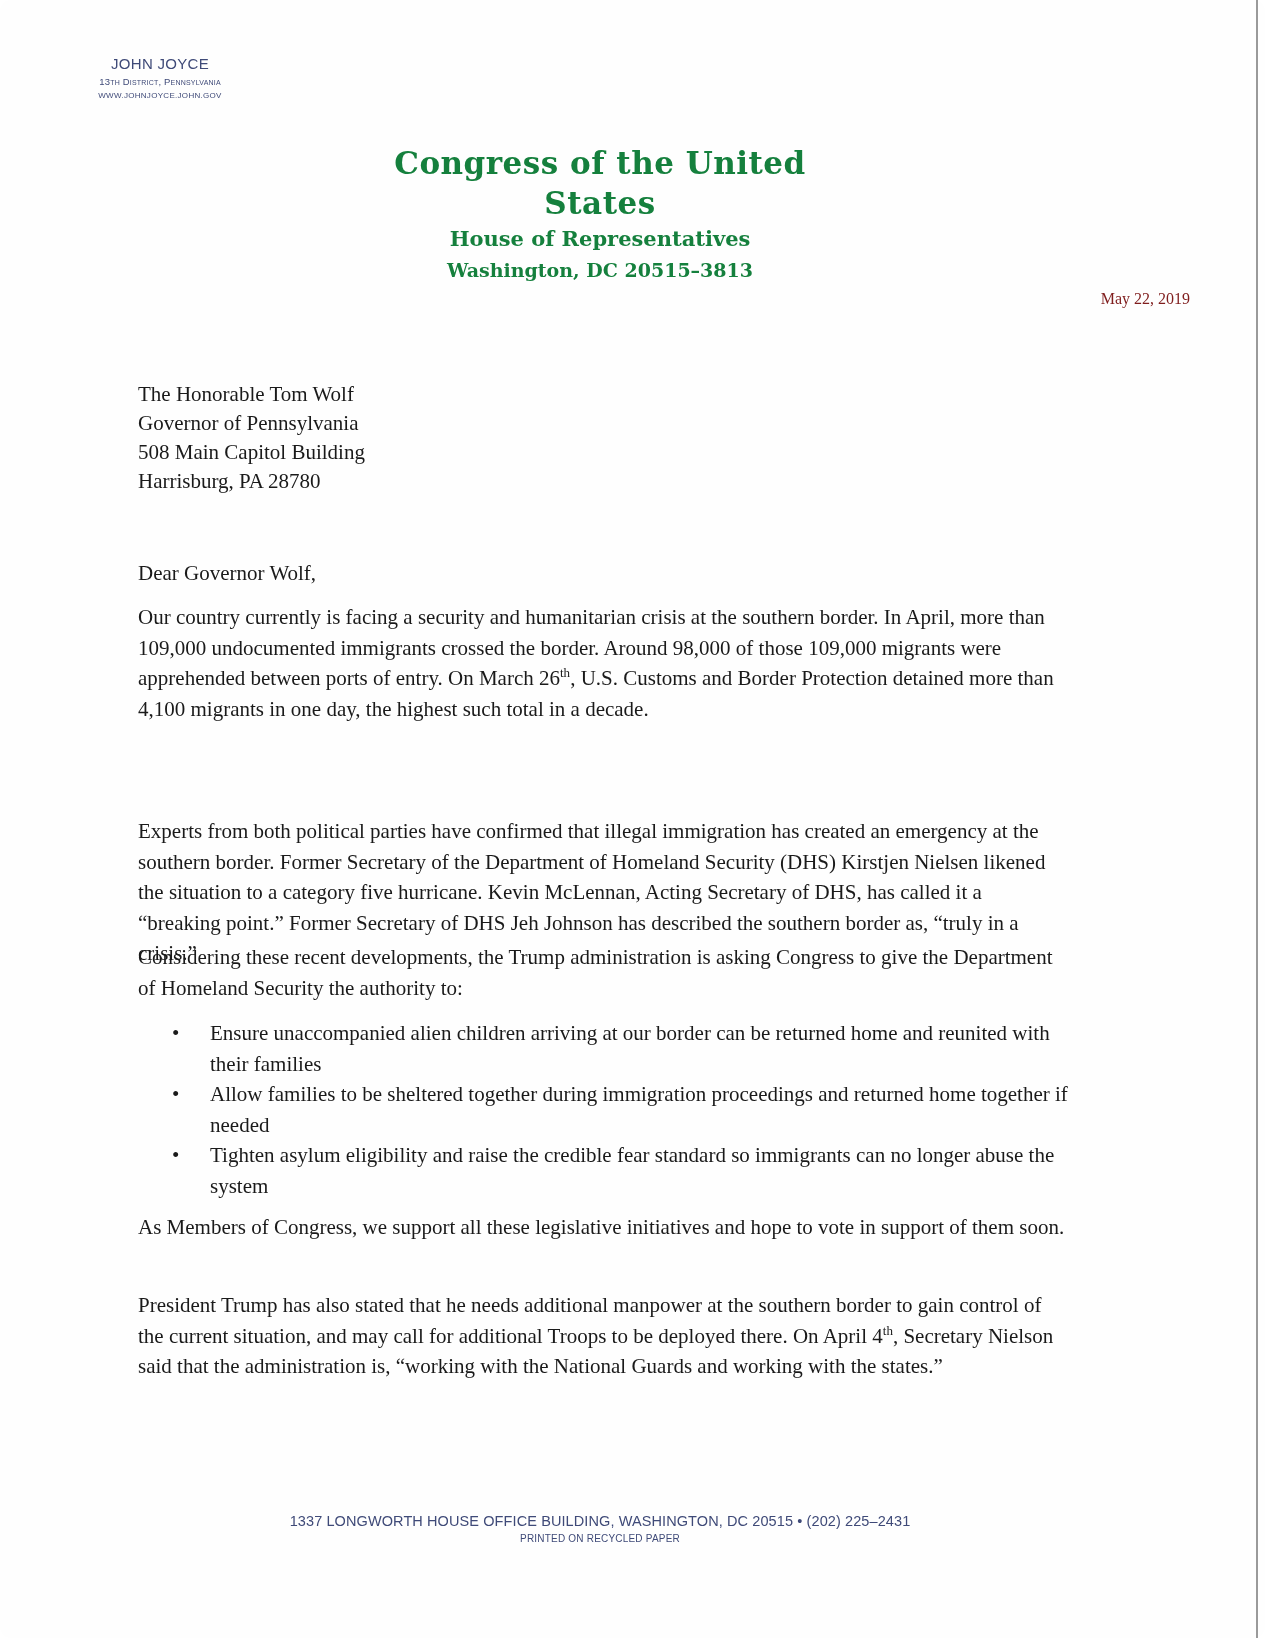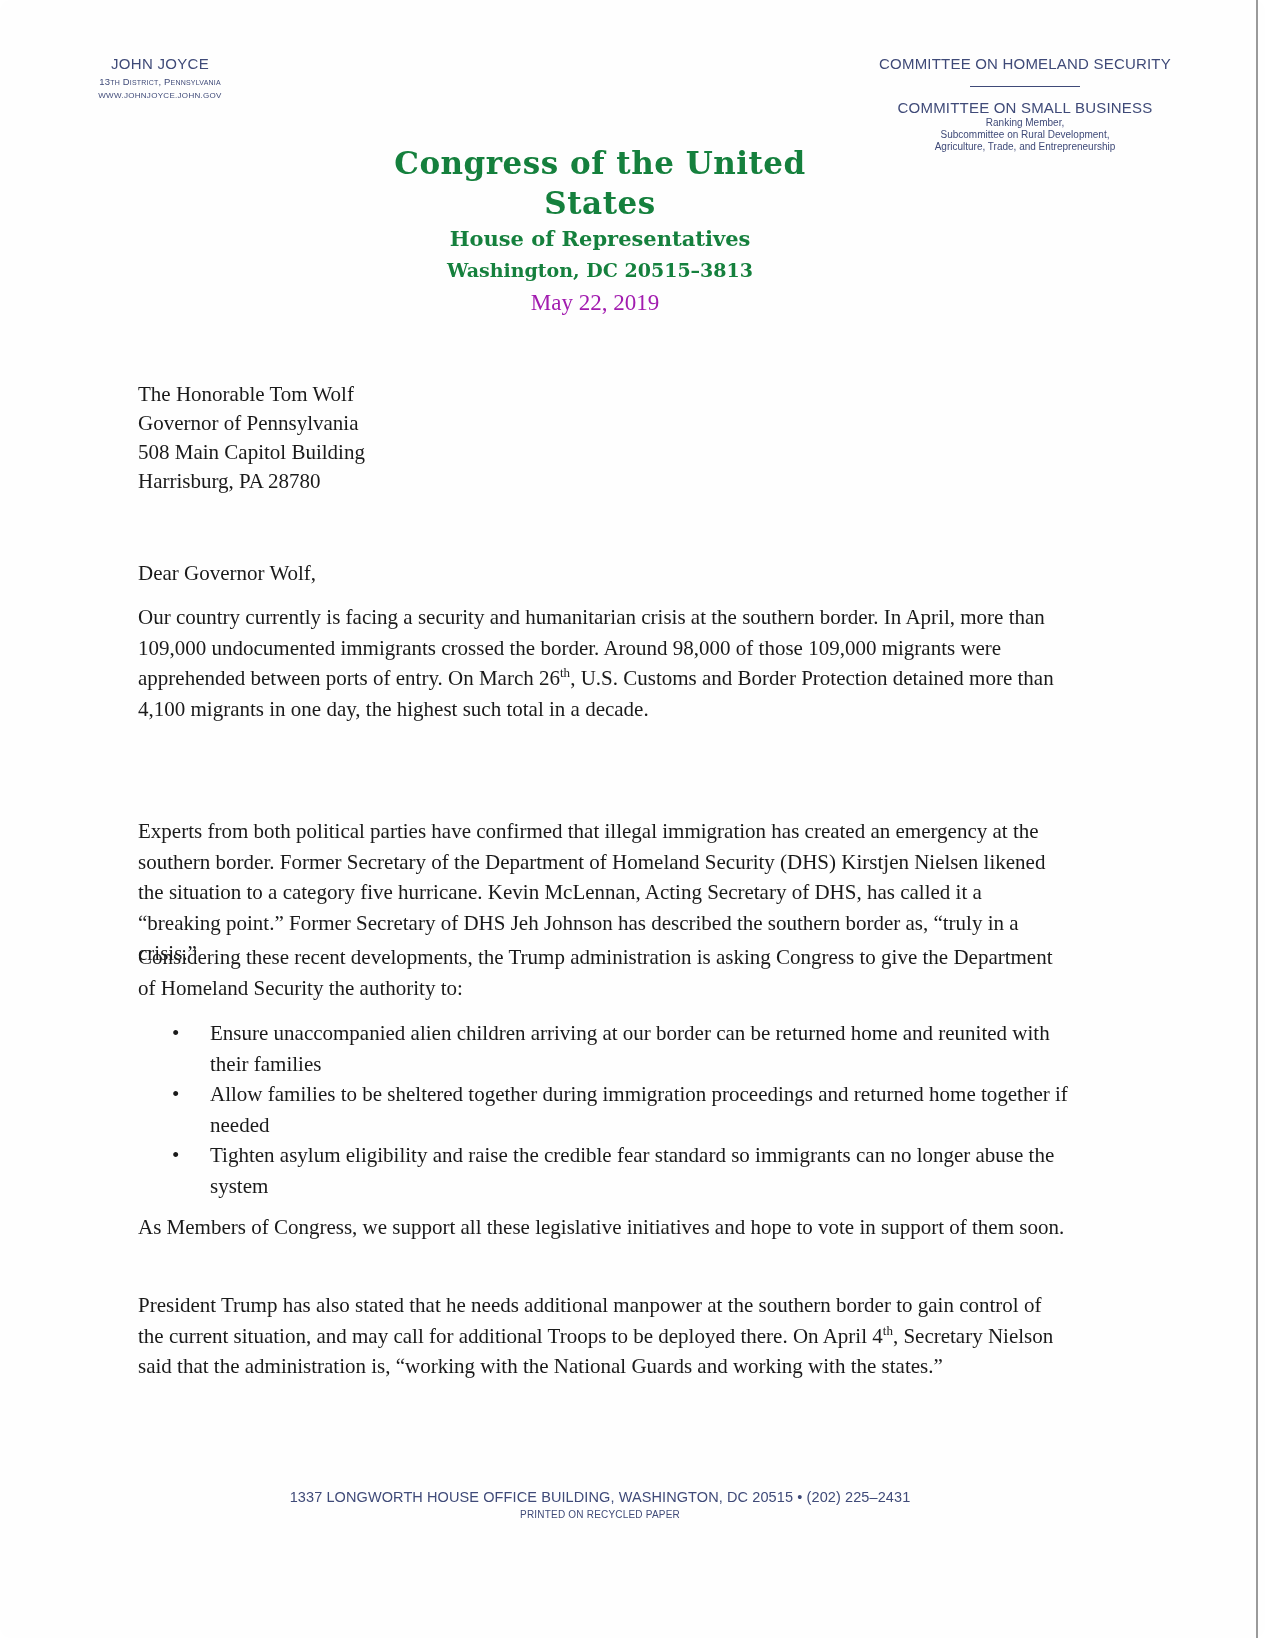--- a/index.html
+++ b/index.html
@@ -20,61 +20,53 @@
     .hdr-right .c1 { font-size: 15px; line-height: 20px; letter-spacing: 0.2px; }
     .hdr-right .rule { width: 110px; height: 1px; background: #3f4a78; margin: 12px auto 12px auto; }
     .hdr-right .c2 { font-size: 15px; line-height: 18px; letter-spacing: 0.2px; }
     .hdr-right .sub { font-size: 10px; line-height: 12px; }
 
     .masthead { position: absolute; left: 360px; top: 118px; width: 480px; text-align: center; color: #15803d; margin-top: 25px; }
     .masthead .t1 { font-size: 31px; line-height: 40px; letter-spacing: 0.5px; }
     .masthead .t2 { font-size: 21px; line-height: 32px; }
     .masthead .t3 { font-size: 19px; line-height: 30px; }
 
-    .date { position: absolute; left: 0; width: 1190px; top: 290px; text-align: center; font-size: 23px; color: #a21caf; }
+    .date { position: absolute; left: 0; width: 1190px; top: 290px; text-align: right; font-size: 16px; color: #7f1d1d; }
 
     .body-text { position: absolute; left: 138px; width: 930px; color: #1a1a1a; font-size: 21px; line-height: 30.5px; }
     .addr { top: 380px; line-height: 29px; }
     .salut { top: 558px; }
     .p1 { top: 602px; }
     .p2 { top: 816px; }
     .p3 { top: 942px; }
     .bullets { position: absolute; left: 138px; top: 1018px; width: 930px; color: #1a1a1a; font-size: 21px; line-height: 30.5px; }
     .bullet-item { position: relative; padding-left: 72px; margin-bottom: 0; }
     .bullet-item .dot { position: absolute; left: 34px; top: 0; }
     .p4 { top: 1212px; }
     .p5 { top: 1290px; }
 
     sup { font-size: 13px; line-height: 0; vertical-align: super; }
 
     .footer { position: absolute; left: 0; width: 1200px; top: 1487px; text-align: center; color: #3f4a78; }
-    .footer .addr-line { font-size: 14.5px; line-height: 20px; letter-spacing: 0.1px; }
+    .footer .addr-line { font-size: 14.5px; line-height: 20px; letter-spacing: 0.1px; margin-top: 24px; }
     .footer .recycled { font-size: 10px; line-height: 16px; letter-spacing: 0.2px; }
   </style>
 </head>
 <body>
 
 <div class="page">
 
   <div class="right-rule"></div>
 
   <div class="hdr-left sans">
     <div class="name">JOHN JOYCE</div>
     <div class="district">13th District, Pennsylvania</div>
     <div class="web">WWW.JOHNJOYCE.JOHN.GOV</div>
   </div>
 
-  <div class="hdr-right sans">
-    <div class="c1">COMMITTEE ON HOMELAND SECURITY</div>
-    <div class="rule"></div>
-    <div class="c2">COMMITTEE ON SMALL BUSINESS</div>
-    <div class="sub">Ranking Member,</div>
-    <div class="sub">Subcommittee on Rural Development,</div>
-    <div class="sub">Agriculture, Trade, and Entrepreneurship</div>
-  </div>
 
   <div class="masthead blk">
     <div class="t1">Congress of the United States</div>
     <div class="t2">House of Representatives</div>
     <div class="t3">Washington, DC 20515–3813</div>
   </div>
 
   <div class="date serif">May 22, 2019</div>
 
   <div class="body-text addr serif">

